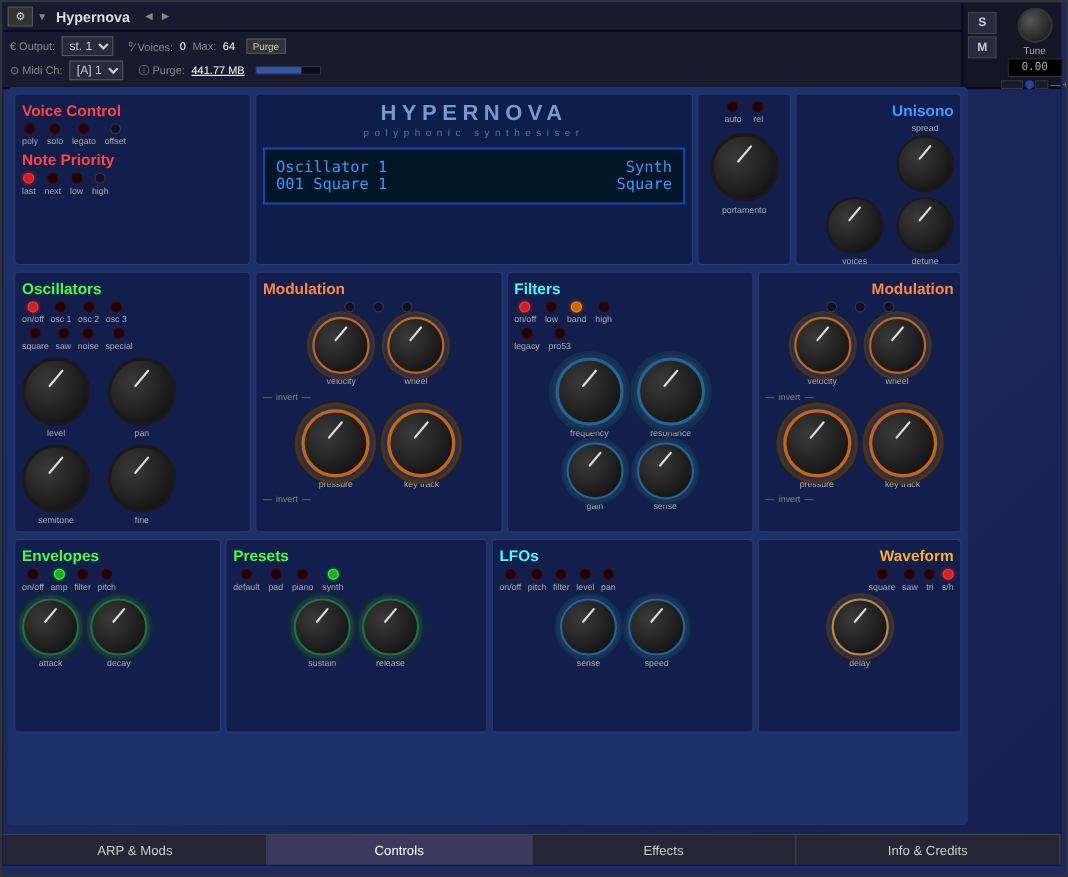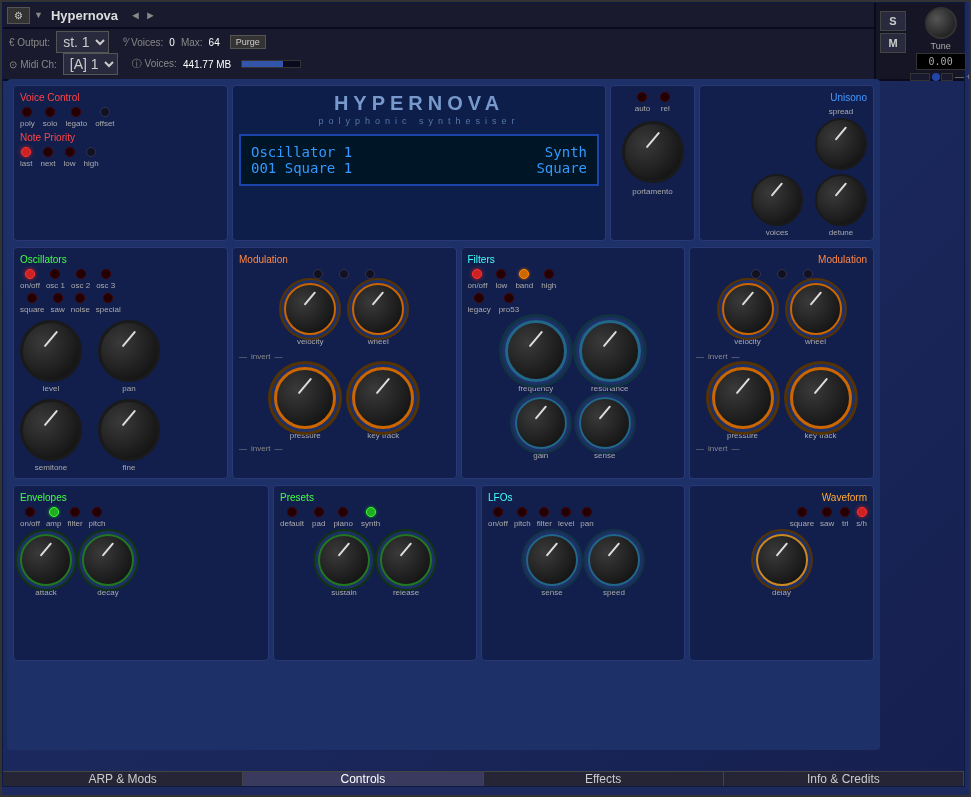--- a/index.html
+++ b/index.html
@@ -12,31 +12,31 @@
       min-height: 100vh;
     }
     .synth-container {
       width: 971px;
       height: 797px;
       background: #1e2a5e;
       border: 2px solid #333;
       position: relative;
       overflow: hidden;
     }
-    .section-title { color: #ff4444; font-size: 10px; font-weight: normal; margin-bottom: 4px; }
+    .section-title { color: #ff4444; font-size: 14px; font-weight: bold; margin-bottom: 4px; }
     .section-title.green { color: #44ff44; }
     .section-title.cyan { color: #44ffff; }
 
     
     .bottom-tabs {
       position: absolute;
       bottom: 0;
       left: 0;
       right: 0;
-      height: 15px;
+      height: 28px;
       background: #252535;
       display: flex;
       border-top: 1px solid #444;
     }
     .tab {
       flex: 1;
       display: flex;
       align-items: center;
       justify-content: center;
       color: #ccc;
@@ -196,21 +196,21 @@
       border: 1px solid #333;
       height: 8px;
       width: 60px;
     }
     .progress-fill { height: 100%; background: #3355aa; width: 70%; }
 
     .select-small {
       background: #2a2a3e;
       border: 1px solid #555;
       color: #ccc;
-      font-size: 14px;
+      font-size: 11px;
       padding: 1px 2px;
     }
   </style>
 </head>
 <body>
 
 <div class="synth-container">
   <div class="full-synth">
 
     <div class="synth-top-bar">
@@ -236,22 +236,22 @@
         <span style="color:#fff;font-size:10px;">0</span>
         <span style="color:#888;font-size:10px;">Max:</span>
         <span style="color:#fff;font-size:10px;">64</span>
         <button class="purge-btn" style="margin-left:4px;">Purge</button>
       </div>
       <div class="info-row">
         <span style="color:#888;font-size:10px;">⊙ Midi Ch:</span>
         <select class="select-small">
           <option>[A] 1</option>
         </select>
-        <span style="color:#888;font-size:10px;margin-left:8px;">ⓘ Voices:</span>
-        <span style="color:#fff;font-size:10px;">441.77 MB</span>
+        <span style="color:#888;font-size:10px;margin-left:8px;">ⓘ Purge:</span>
+        <span style="color:#fff;font-size:10px;text-decoration:underline;">441.77 MB</span>
         <div class="progress-bar" style="margin-left:4px;">
             <div class="progress-fill"></div>
           </div>
       </div>
     </div>
 
     <div class="right-controls" style="top:0;height:76px;display:flex;flex-direction:row;width:90px;padding:4px;gap:4px;align-items:flex-start;">
       <div style="display:flex;flex-direction:column;gap:2px;padding-top:4px;">
         <div class="sm-btn">S</div>
         <div class="sm-btn">M</div>
@@ -341,21 +341,21 @@
             </div>
             <div class="knob-col">
               <div class="dot"></div>
               <div class="label8">rel</div>
             </div>
           </div>
           <div class="huge-knob" style="margin-top:4px;"></div>
           <div class="label8">portamento</div>
         </div>
 
-        <div class="section-box" style="width:175px;flex-shrink:0;">
+        <div class="section-box" style="width:151px;flex-shrink:0;">
           <div class="section-title" style="color:#4499ff;text-align:right;">Unisono</div>
           <div style="display:flex;gap:8px;justify-content:flex-end;margin-bottom:4px;">
             <div class="knob-col">
               <div class="label8">spread</div>
               <div class="big-knob"></div>
             </div>
           </div>
           <div style="display:flex;gap:12px;justify-content:flex-end;">
             <div class="knob-col">
               <div class="big-knob"></div>
@@ -549,21 +549,21 @@
             </div>
           </div>
           <div class="invert-line" style="margin-top:4px;">
               <span>invert</span>
             </div>
         </div>
       </div>
 
       <div style="display:flex;gap:4px;padding:3px 6px 6px 6px;height:185px;">
 
-        <div class="section-box" style="width:256px;flex-shrink:0;">
+        <div class="section-box" style="width:188px;flex-shrink:0;">
           <div class="section-title green">Envelopes</div>
           <div style="display:flex;gap:6px;margin-bottom:6px;">
             <div class="knob-col">
               <div class="dot"></div>
               <div class="label8">on/off</div>
             </div>
             <div class="knob-col">
               <div class="dot green"></div>
               <div class="label8">amp</div>
             </div>

